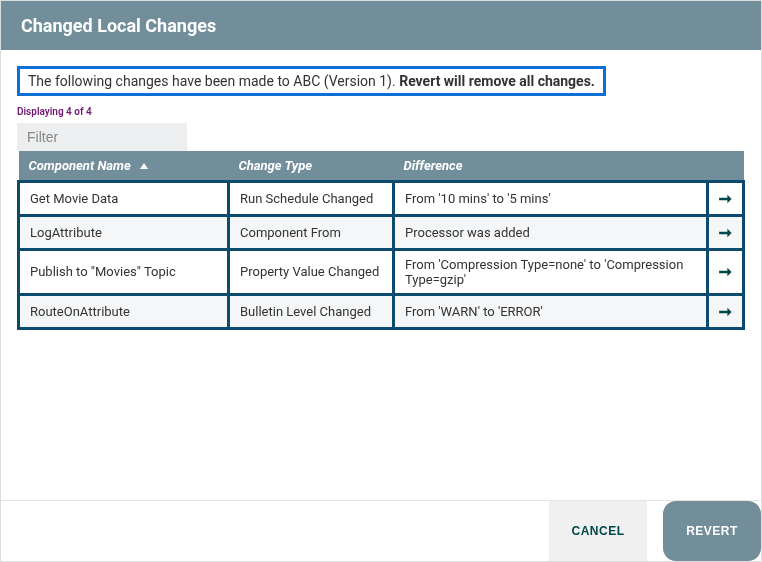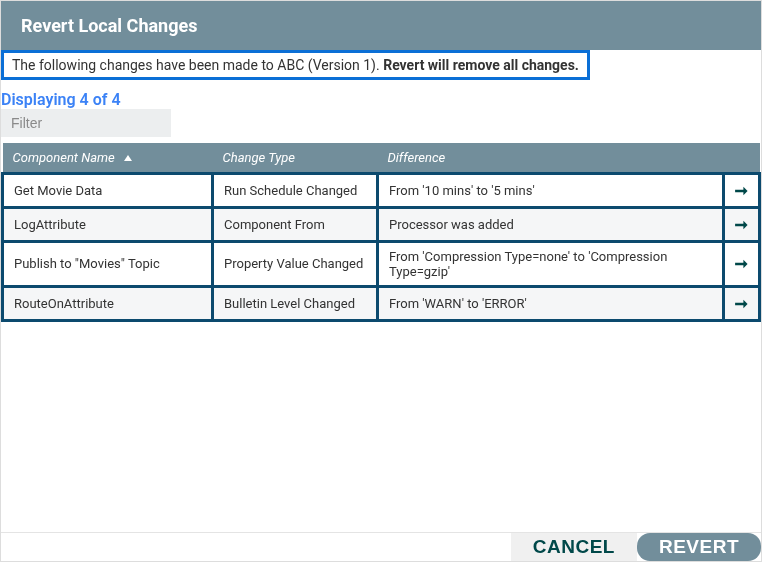--- a/index.html
+++ b/index.html
@@ -15,57 +15,59 @@
   }
   .header {
     background: #728e9b;
     color: #fff;
     padding: 14px 20px;
     font-size: 18px;
     font-weight: 700;
   }
   .content {
     flex: 1;
+    padding: 16px;
     display: flex;
     flex-direction: column;
     overflow: hidden;
   }
   .info-box {
     border: 3px solid #0b6fd6;
     padding: 4px 8px;
     font-size: 14px;
     color: #333;
     display: inline-block;
     width: fit-content;
     margin-bottom: 10px;
   }
   .info-box .bold { font-weight: 700; }
   .count {
-    color: #3b82f6;
-    font-size: 16px;
+    color: #701a75;
+    font-size: 10px;
     font-weight: 600;
+    margin-bottom: 6px;
   }
-  .filter-row { margin-bottom: 6px; }
+  .filter-row { }
   .filter-input {
     width: 170px;
     height: 28px;
     border: none;
     background: #eceeef;
     color: #555;
     font-size: 14px;
     padding: 0 10px;
     outline: none;
   }
   .filter-input::placeholder { color: #8a8a8a; }
   .table { width: 100%; border-collapse: collapse; font-size: 13px; }
   .table thead th {
     background: #728e9b;
     color: #fff;
     font-style: italic;
-    font-weight: 400;
+    font-weight: 700;
     text-align: left;
     padding: 6px 10px;
     height: 30px;
   }
   .table thead th.action { width: 34px; }
   .sort-icon {
     display: inline-block;
     width: 0; height: 0;
     border-left: 4px solid transparent;
     border-right: 4px solid transparent;
@@ -90,37 +92,38 @@
     cursor: pointer;
     user-select: none;
   }
   .footer {
     display: flex;
     justify-content: flex-end;
     border-top: 1px solid #e4e4e4;
     background: #fff;
   }
   .btn {
-    height: 28px;
+    height: 60px;
     min-width: 98px;
     padding: 0 22px;
     border: none;
-    font-size: 19px;
+    font-size: 12px;
     font-weight: 600;
     letter-spacing: 0.5px;
     cursor: pointer;
+    margin-left: 16px;
   }
   .btn-cancel { background: #f0f0f0; color: #004849; }
   .btn-revert { background: #728e9b; color: #fff; border-radius: 13px; }
   td.action-cell { text-align: center; padding: 0; }
 </style>
 </head>
 <body>
 
-<div class="header">Revert Local Changes</div>
+<div class="header">Changed Local Changes</div>
 
 <div class="content">
 
   <div class="info-box">
     <span>The following changes have been made to ABC (Version 1). </span><span class="bold">Revert will remove all changes.</span>
   </div>
 
   <div class="count">Displaying 4 of 4</div>
 
   <div class="filter-row">

